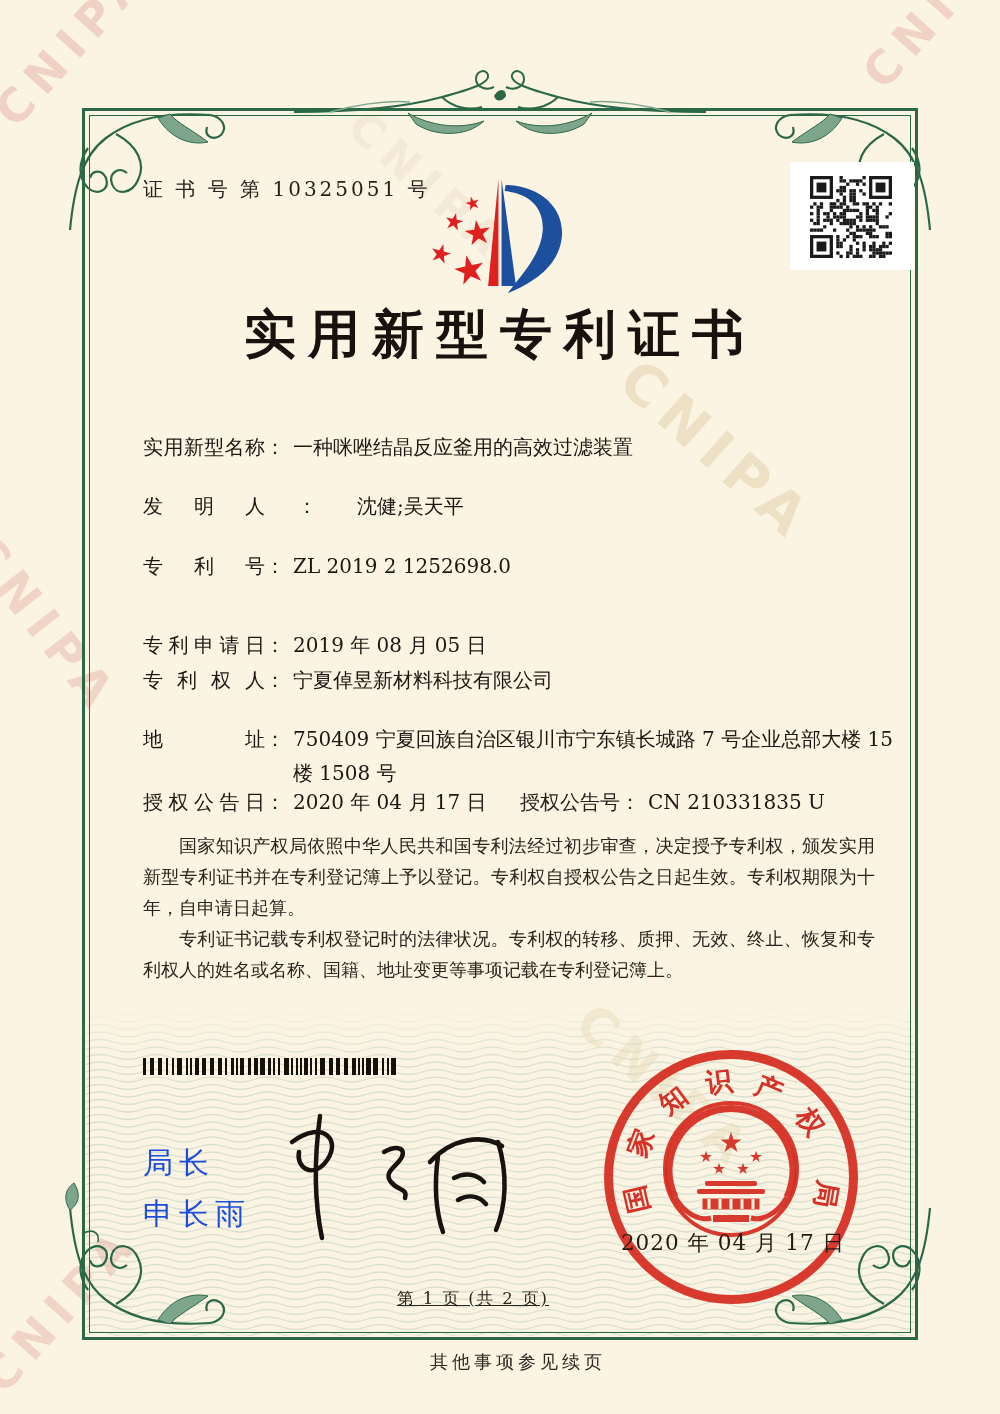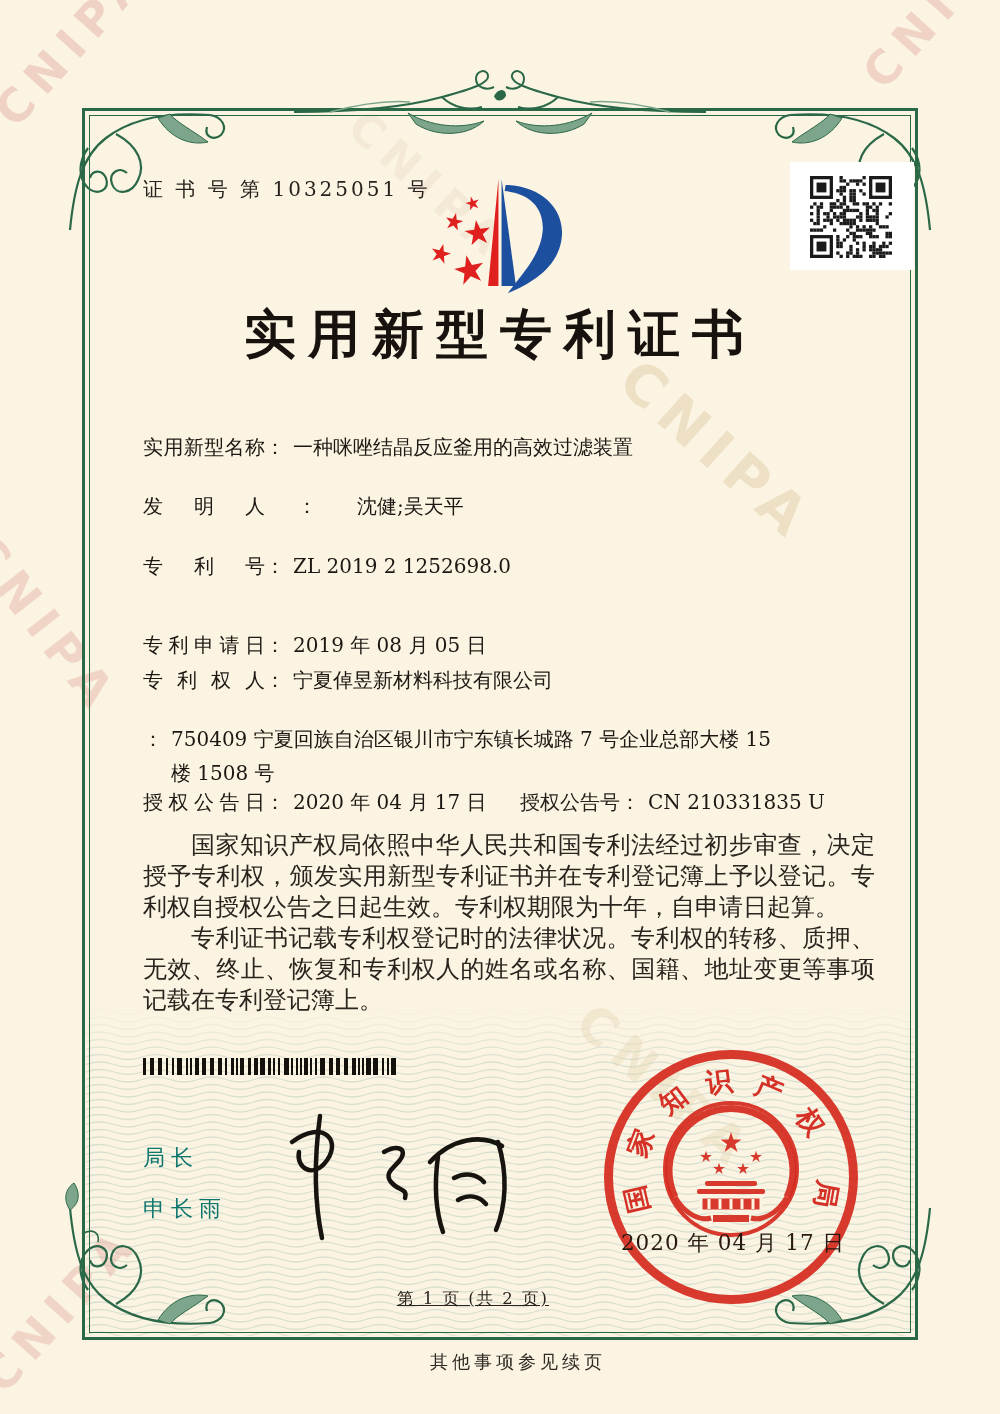--- a/index.html
+++ b/index.html
@@ -51,31 +51,31 @@
   .f-patno   {top:549px;}
   .f-filing  {top:628px;}
   .f-patentee{top:663px;font-family:Liberation Serif, serif;}
   .f-address {top:722px;} .f-address .fvalue{width:618px;}
   .f-grant   {top:785px;}
   .grant-no{position:absolute; left:377px; top:0; display:flex; white-space:nowrap;}
   .grant-no .flabel2{flex:none;}
   
   .body-text{
     position:absolute; left:143px; top:830px; width:732px; z-index:4;
-    font-size:24px; line-height:31px; text-align:justify; color:#2a241e;
+    font-size:18px; line-height:31px; text-align:justify; color:#2a241e;
   }
   .body-text p{margin:0; text-indent:2em;}
   
   .waves{
     position:absolute; left:86px; top:1004px; z-index:1;
     -webkit-mask-image:linear-gradient(180deg,transparent 0,#000 56px);
     mask-image:linear-gradient(180deg,transparent 0,#000 56px);
   }
   .barcode{position:absolute; left:143px; top:1058px; z-index:5;}
-  .director{position:absolute; left:143px; z-index:5; font-size:22px; letter-spacing:6px; color:#0f766e;}
+  .director{position:absolute; left:143px; z-index:5; font-size:30px; letter-spacing:6px; color:#1d4ed8;}
   .director-title{top:1143px;} .director-name{top:1194px;}
   .signature{position:absolute; left:262px; top:1100px; z-index:5;}
   
   .seal{position:absolute; left:604px; top:1050px; width:254px; height:254px; z-index:6;}
   .seal-ring{
     position:absolute; left:0; top:0; width:236px; height:236px;
     border:9px solid rgba(213,41,29,.92); border-radius:50%;
   }
   .seal-chars span{
     position:absolute; font-size:27px; font-weight:700; color:rgba(211,38,27,.95);
@@ -451,20 +451,21 @@
     <span class="flabel">专利申请日</span>
       <span class="fcolon">：</span>
     <span class="fvalue">2019 年 08 月 05 日</span>
   </div>
   <div class="field f-patentee">
     <span class="flabel">专利权人</span>
       <span class="fcolon">：</span>
     <span class="fvalue">宁夏倬昱新材料科技有限公司</span>
   </div>
   <div class="field f-address">
+    <span class="flabel">地址</span>
       <span class="fcolon">：</span>
     <span class="fvalue">750409 宁夏回族自治区银川市宁东镇长城路 7 号企业总部大楼 15 楼 1508 号</span>
   </div>
   <div class="field f-grant">
     <span class="flabel">授权公告日</span>
       <span class="fcolon">：</span>
     <span class="fvalue">2020 年 04 月 17 日</span>
     <span class="grant-no">
       <span class="flabel2">授权公告号</span>
         <span class="fcolon">：</span>

